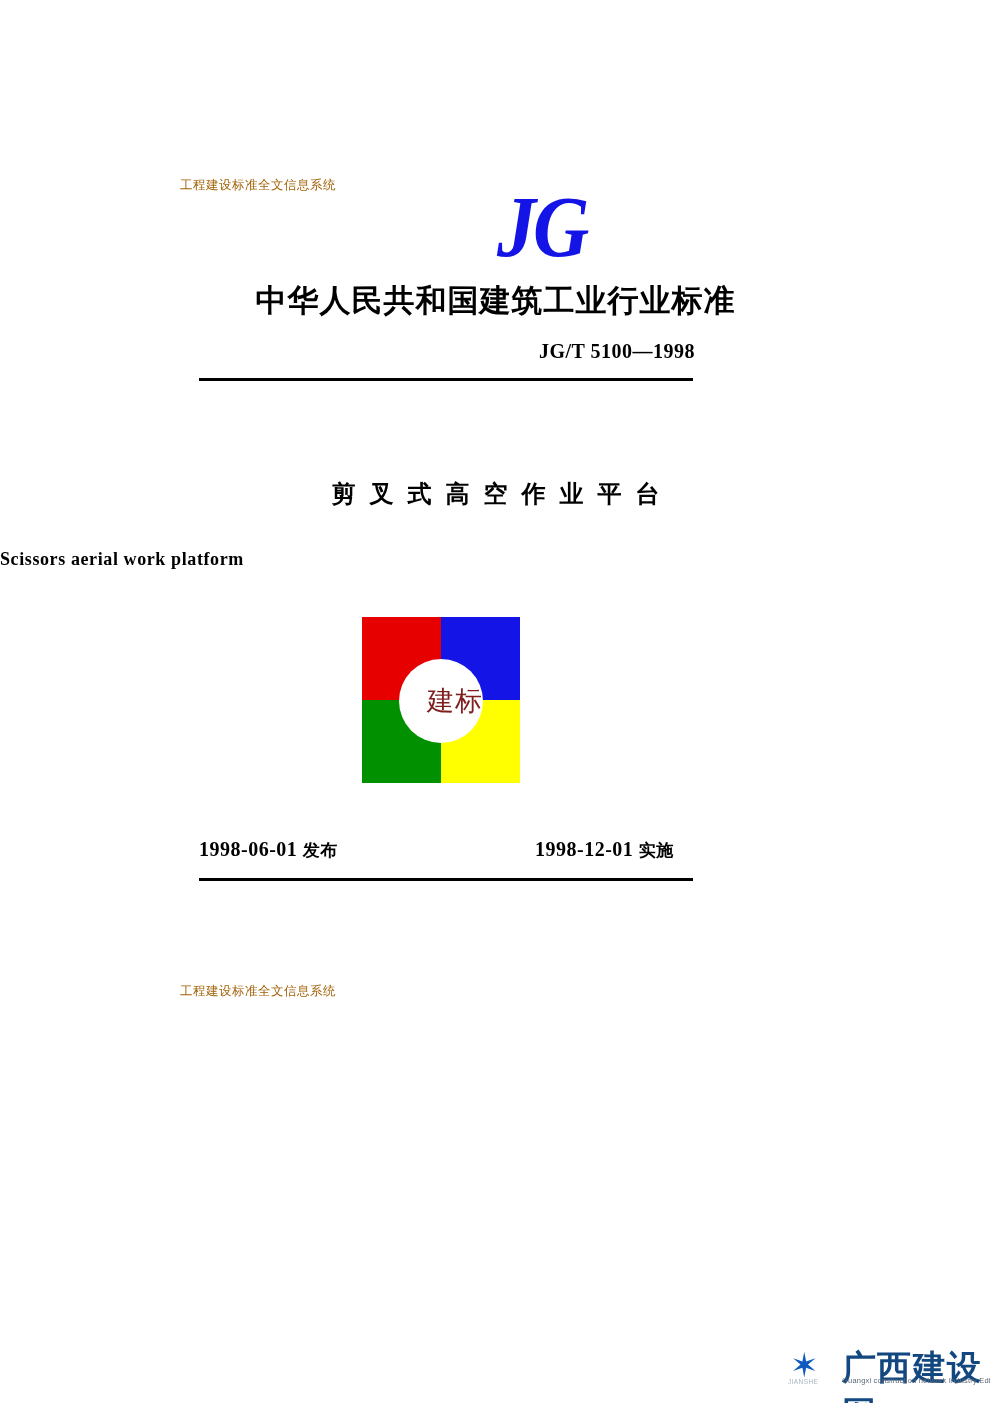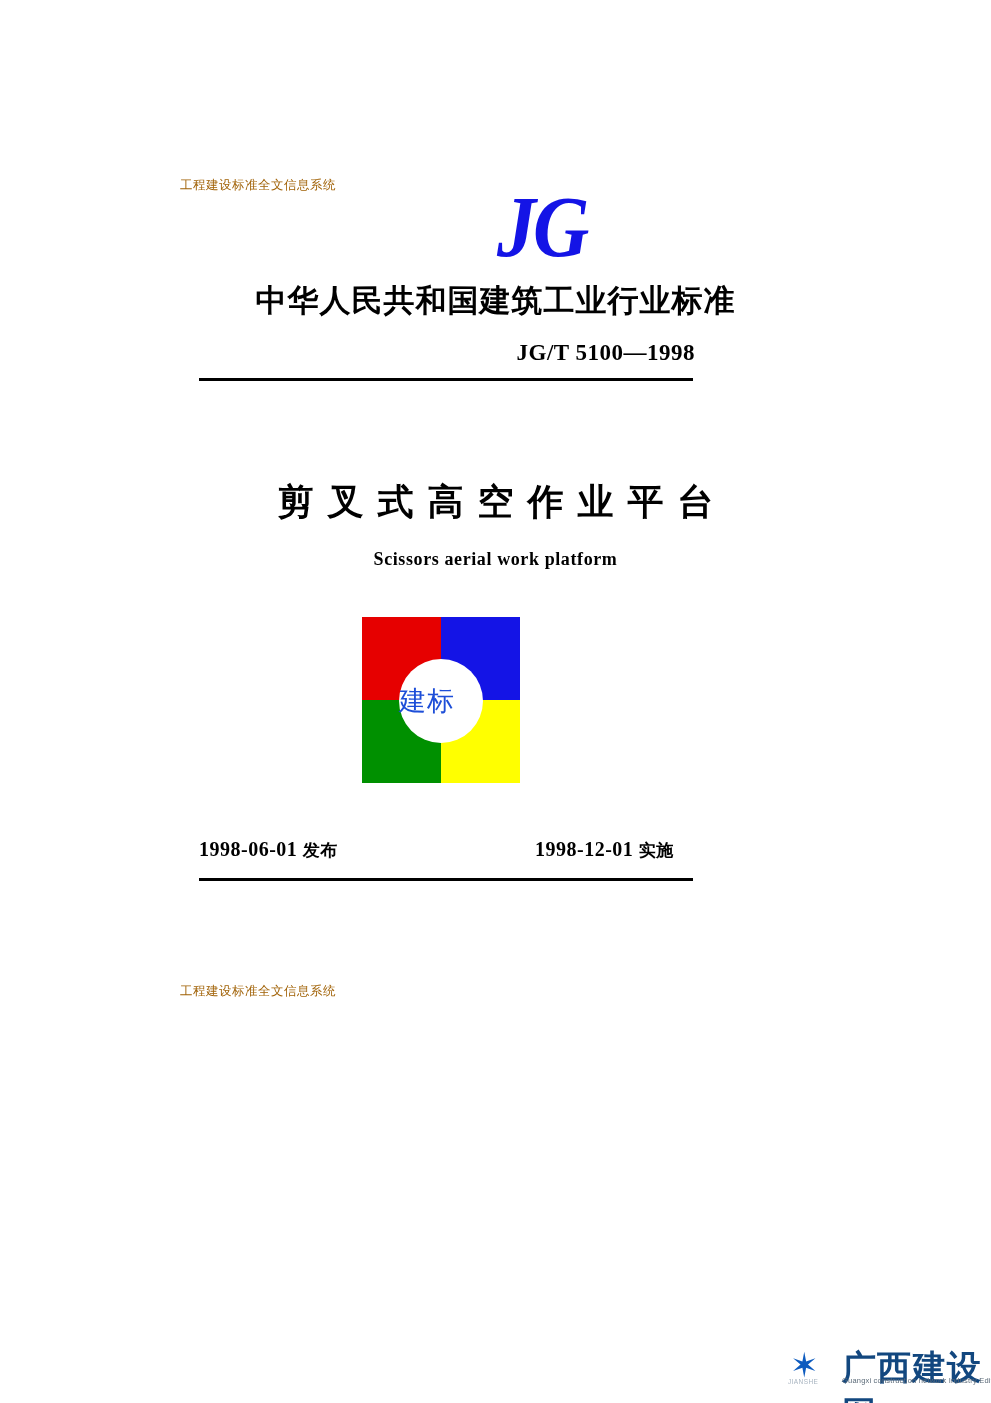--- a/index.html
+++ b/index.html
@@ -65,21 +65,21 @@
     margin-top: 12px;
   }
 
   
   .std-no {
     position: absolute;
     right: 296px;
     top: 340px;
     font-family: "Liberation Serif", serif;
     font-weight: bold;
-    font-size: 23px;
+    font-size: 20px;
     letter-spacing: 0.5px;
   }
 
   .rule {
     position: absolute;
     left: 199px;
     width: 494px;
     height: 3px;
     background: #000;
   }
@@ -87,30 +87,29 @@
   .rule.bottom { top: 878px; }
 
   
   .title-cn {
     position: absolute;
     left: 0; right: 0;
     top: 478px;
     text-align: center;
     font-family: "DejaVu Sans", sans-serif;
     font-weight: bold;
-    font-size: 36px;
+    font-size: 24px;
     letter-spacing: 14px;
     text-indent: 14px;
     color: #000;
   }
   .title-en {
     position: absolute;
     left: 0; right: 0;
     top: 549px;
-    text-align: center;
     font-family: "Liberation Serif", serif;
     font-weight: bold;
     font-size: 18px;
     letter-spacing: 0.6px;
   }
 
   
   .emblem {
     position: absolute;
     left: 362px;
@@ -136,25 +135,25 @@
     border-radius: 50%;
     background: #ffffff;
   }
   .emblem .circle-text {
     position: absolute;
     left: 37px;
     top: 42px;
     width: 84px;
     height: 84px;
     line-height: 84px;
-    text-align: left;
+    text-align: right;
     font-family: "DejaVu Sans", sans-serif;
     font-size: 27px;
     letter-spacing: 1px;
-    color: #1d4ed8;
+    color: #7f1d1d;
   }
 
   
   .date-left {
     position: absolute;
     left: 199px;
     top: 838px;
     font-family: "Liberation Serif", serif;
     font-weight: bold;
     font-size: 20px;

